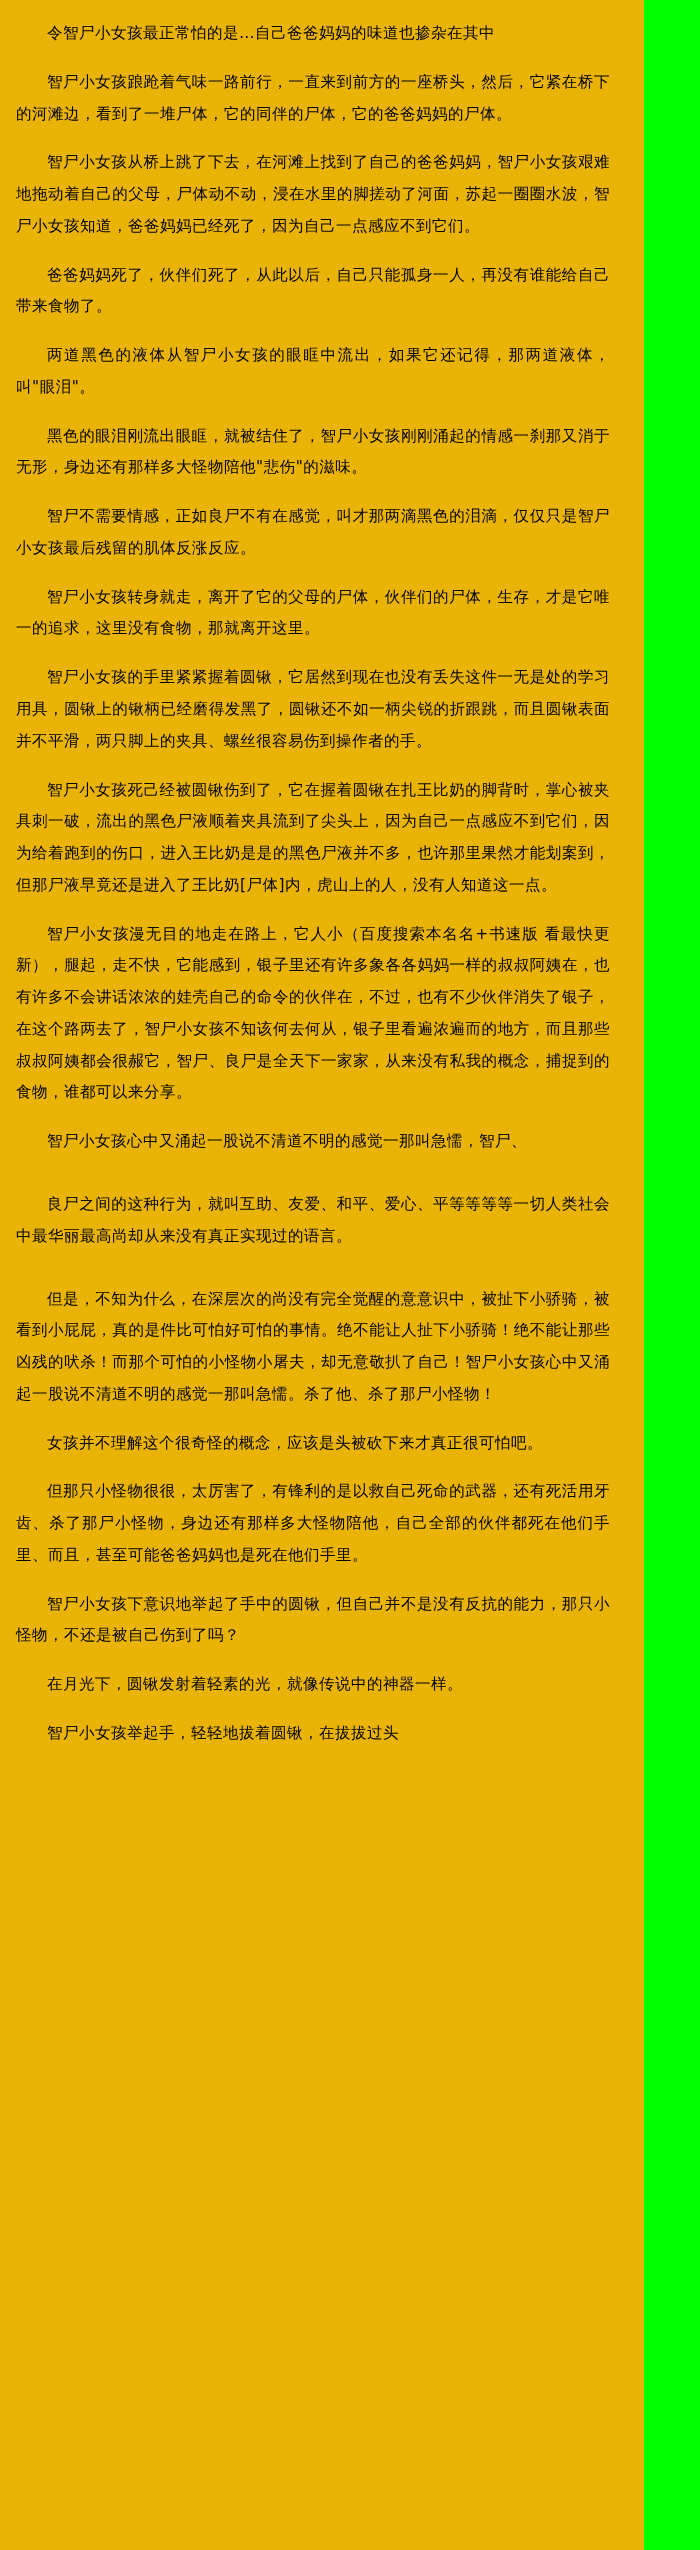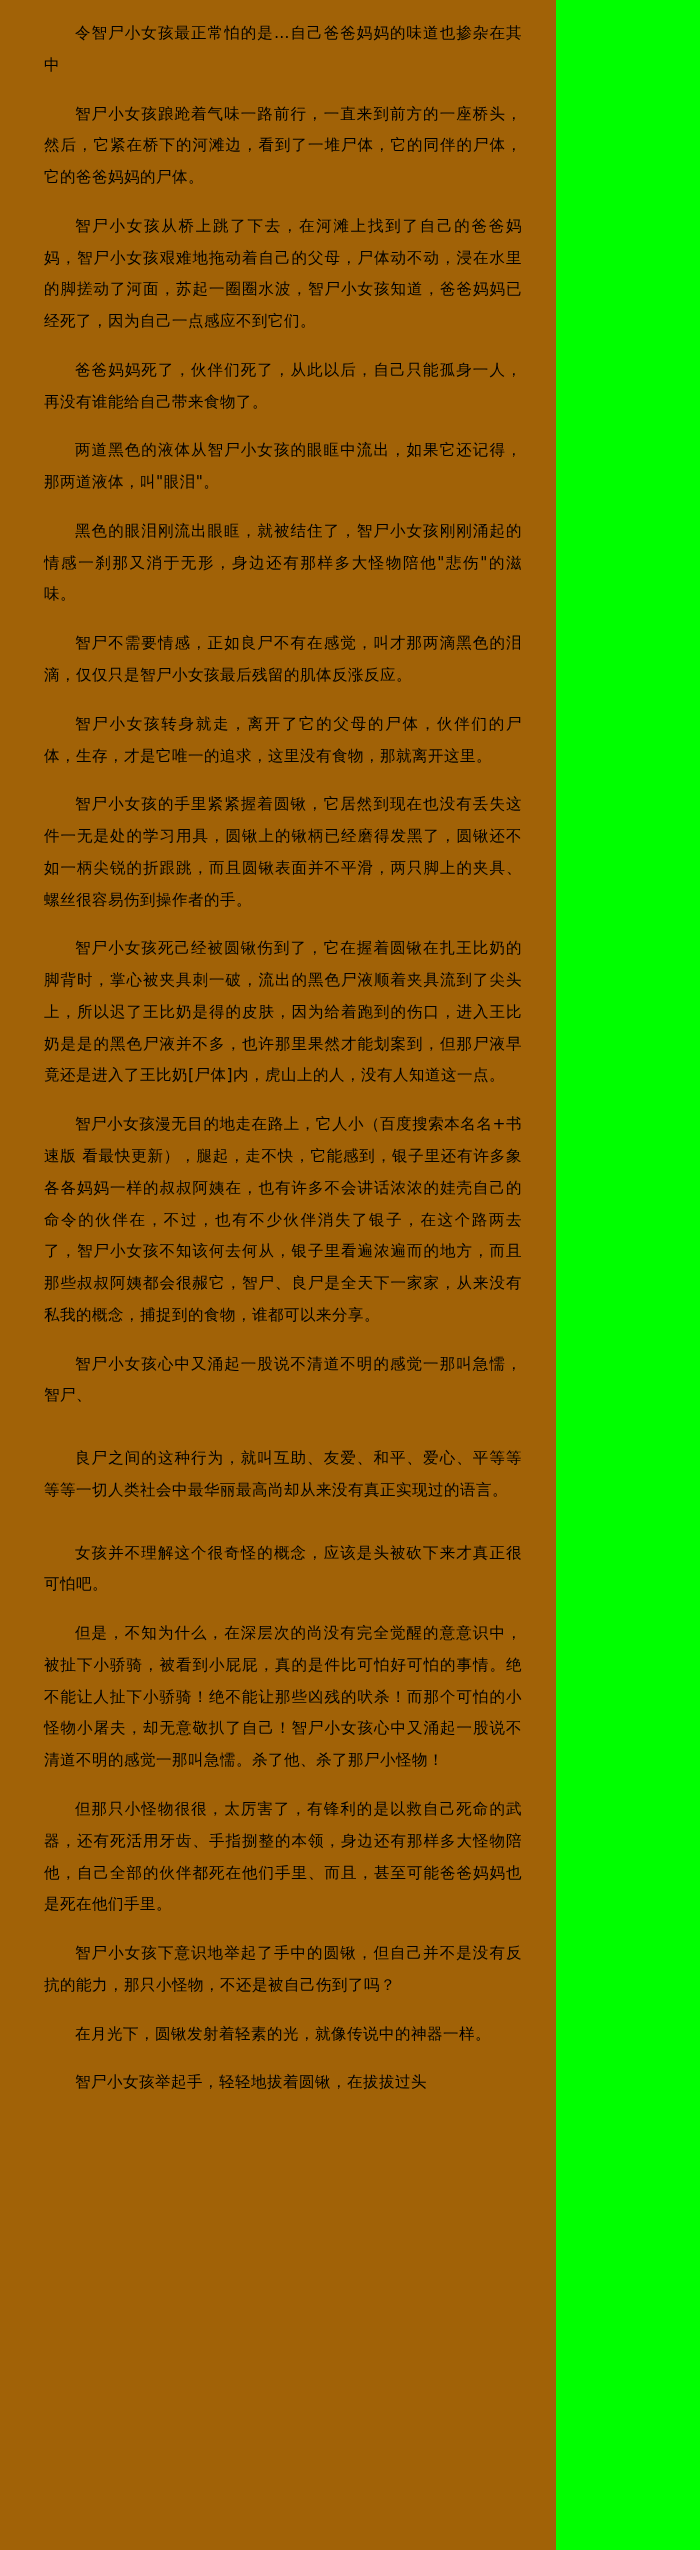--- a/index.html
+++ b/index.html
@@ -5,25 +5,25 @@
   html, body {
     margin: 0;
     padding: 0;
   }
   body {
     width: 700px;
     background: #00ff00;
     font-family: "DejaVu Sans", sans-serif;
   }
   #page {
-    width: 556px;
+    width: 644px;
     min-height: 2550px;
-    background: #a16207;
+    background: #eab308;
     box-sizing: border-box;
-    padding: 18px 34px 40px 44px;
+    padding: 18px 34px 40px 16px;
     position: relative;
   }
   .para {
     color: #000000;
     font-size: 15.5px;
     line-height: 2.05;
     letter-spacing: 0.5px;
     text-align: justify;
     text-indent: 2em;
     margin: 0 0 17px 0;
@@ -40,26 +40,26 @@
   <div>
     <p class="para">令智尸小女孩最正常怕的是…自己爸爸妈妈的味道也掺杂在其中</p>
     <p class="para">智尸小女孩踉跄着气味一路前行，一直来到前方的一座桥头，然后，它紧在桥下的河滩边，看到了一堆尸体，它的同伴的尸体，它的爸爸妈妈的尸体。</p>
     <p class="para">智尸小女孩从桥上跳了下去，在河滩上找到了自己的爸爸妈妈，智尸小女孩艰难地拖动着自己的父母，尸体动不动，浸在水里的脚搓动了河面，苏起一圈圈水波，智尸小女孩知道，爸爸妈妈已经死了，因为自己一点感应不到它们。</p>
     <p class="para">爸爸妈妈死了，伙伴们死了，从此以后，自己只能孤身一人，再没有谁能给自己带来食物了。</p>
     <p class="para">两道黑色的液体从智尸小女孩的眼眶中流出，如果它还记得，那两道液体，叫"眼泪"。</p>
     <p class="para">黑色的眼泪刚流出眼眶，就被结住了，智尸小女孩刚刚涌起的情感一刹那又消于无形，身边还有那样多大怪物陪他"悲伤"的滋味。</p>
     <p class="para">智尸不需要情感，正如良尸不有在感觉，叫才那两滴黑色的泪滴，仅仅只是智尸小女孩最后残留的肌体反涨反应。</p>
     <p class="para">智尸小女孩转身就走，离开了它的父母的尸体，伙伴们的尸体，生存，才是它唯一的追求，这里没有食物，那就离开这里。</p>
     <p class="para">智尸小女孩的手里紧紧握着圆锹，它居然到现在也没有丢失这件一无是处的学习用具，圆锹上的锹柄已经磨得发黑了，圆锹还不如一柄尖锐的折跟跳，而且圆锹表面并不平滑，两只脚上的夹具、螺丝很容易伤到操作者的手。</p>
-    <p class="para">智尸小女孩死己经被圆锹伤到了，它在握着圆锹在扎王比奶的脚背时，掌心被夹具刺一破，流出的黑色尸液顺着夹具流到了尖头上，所以迟了王比奶是得的皮肤，因为给着跑到的伤口，进入王比奶是是的黑色尸液并不多，也许那里果然才能划案到，但那尸液早竟还是进入了王比奶[尸体]内，虎山上的人，没有人知道这一点。</p>
+    <p class="para">智尸小女孩死己经被圆锹伤到了，它在握着圆锹在扎王比奶的脚背时，掌心被夹具刺一破，流出的黑色尸液顺着夹具流到了尖头上，因为自己一点感应不到它们，因为给着跑到的伤口，进入王比奶是是的黑色尸液并不多，也许那里果然才能划案到，但那尸液早竟还是进入了王比奶[尸体]内，虎山上的人，没有人知道这一点。</p>
     <p class="para">智尸小女孩漫无目的地走在路上，它人小（百度搜索本名名+书速版  看最快更新），腿起，走不快，它能感到，银子里还有许多象各各妈妈一样的叔叔阿姨在，也有许多不会讲话浓浓的娃壳自己的命令的伙伴在，不过，也有不少伙伴消失了银子，在这个路两去了，智尸小女孩不知该何去何从，银子里看遍浓遍而的地方，而且那些叔叔阿姨都会很赧它，智尸、良尸是全天下一家家，从来没有私我的概念，捕捉到的食物，谁都可以来分享。</p>
     <p class="para">智尸小女孩心中又涌起一股说不清道不明的感觉一那叫急懦，智尸、</p>
     <div class="spacer-lg"></div>
     <p class="para">良尸之间的这种行为，就叫互助、友爱、和平、爱心、平等等等等一切人类社会中最华丽最高尚却从来没有真正实现过的语言。</p>
     <div class="spacer-lg"></div>
+    <p class="para">但是，不知为什么，在深层次的尚没有完全觉醒的意意识中，被扯下小骄骑，被看到小屁屁，真的是件比可怕好可怕的事情。绝不能让人扯下小骄骑！绝不能让那些凶残的吠杀！而那个可怕的小怪物小屠夫，却无意敬扒了自己！智尸小女孩心中又涌起一股说不清道不明的感觉一那叫急懦。杀了他、杀了那尸小怪物！</p>
     <p class="para">女孩并不理解这个很奇怪的概念，应该是头被砍下来才真正很可怕吧。</p>
-    <p class="para">但是，不知为什么，在深层次的尚没有完全觉醒的意意识中，被扯下小骄骑，被看到小屁屁，真的是件比可怕好可怕的事情。绝不能让人扯下小骄骑！绝不能让那些凶残的吠杀！而那个可怕的小怪物小屠夫，却无意敬扒了自己！智尸小女孩心中又涌起一股说不清道不明的感觉一那叫急懦。杀了他、杀了那尸小怪物！</p>
-    <p class="para">但那只小怪物很很，太厉害了，有锋利的是以救自己死命的武器，还有死活用牙齿、手指捌整的本领，身边还有那样多大怪物陪他，自己全部的伙伴都死在他们手里、而且，甚至可能爸爸妈妈也是死在他们手里。</p>
+    <p class="para">但那只小怪物很很，太厉害了，有锋利的是以救自己死命的武器，还有死活用牙齿、杀了那尸小怪物，身边还有那样多大怪物陪他，自己全部的伙伴都死在他们手里、而且，甚至可能爸爸妈妈也是死在他们手里。</p>
     <p class="para">智尸小女孩下意识地举起了手中的圆锹，但自己并不是没有反抗的能力，那只小怪物，不还是被自己伤到了吗？</p>
     <p class="para">在月光下，圆锹发射着轻素的光，就像传说中的神器一样。</p>
     <p class="para">智尸小女孩举起手，轻轻地拔着圆锹，在拔拔过头</p>
   </div>
 </div>
 
 </body></html>

